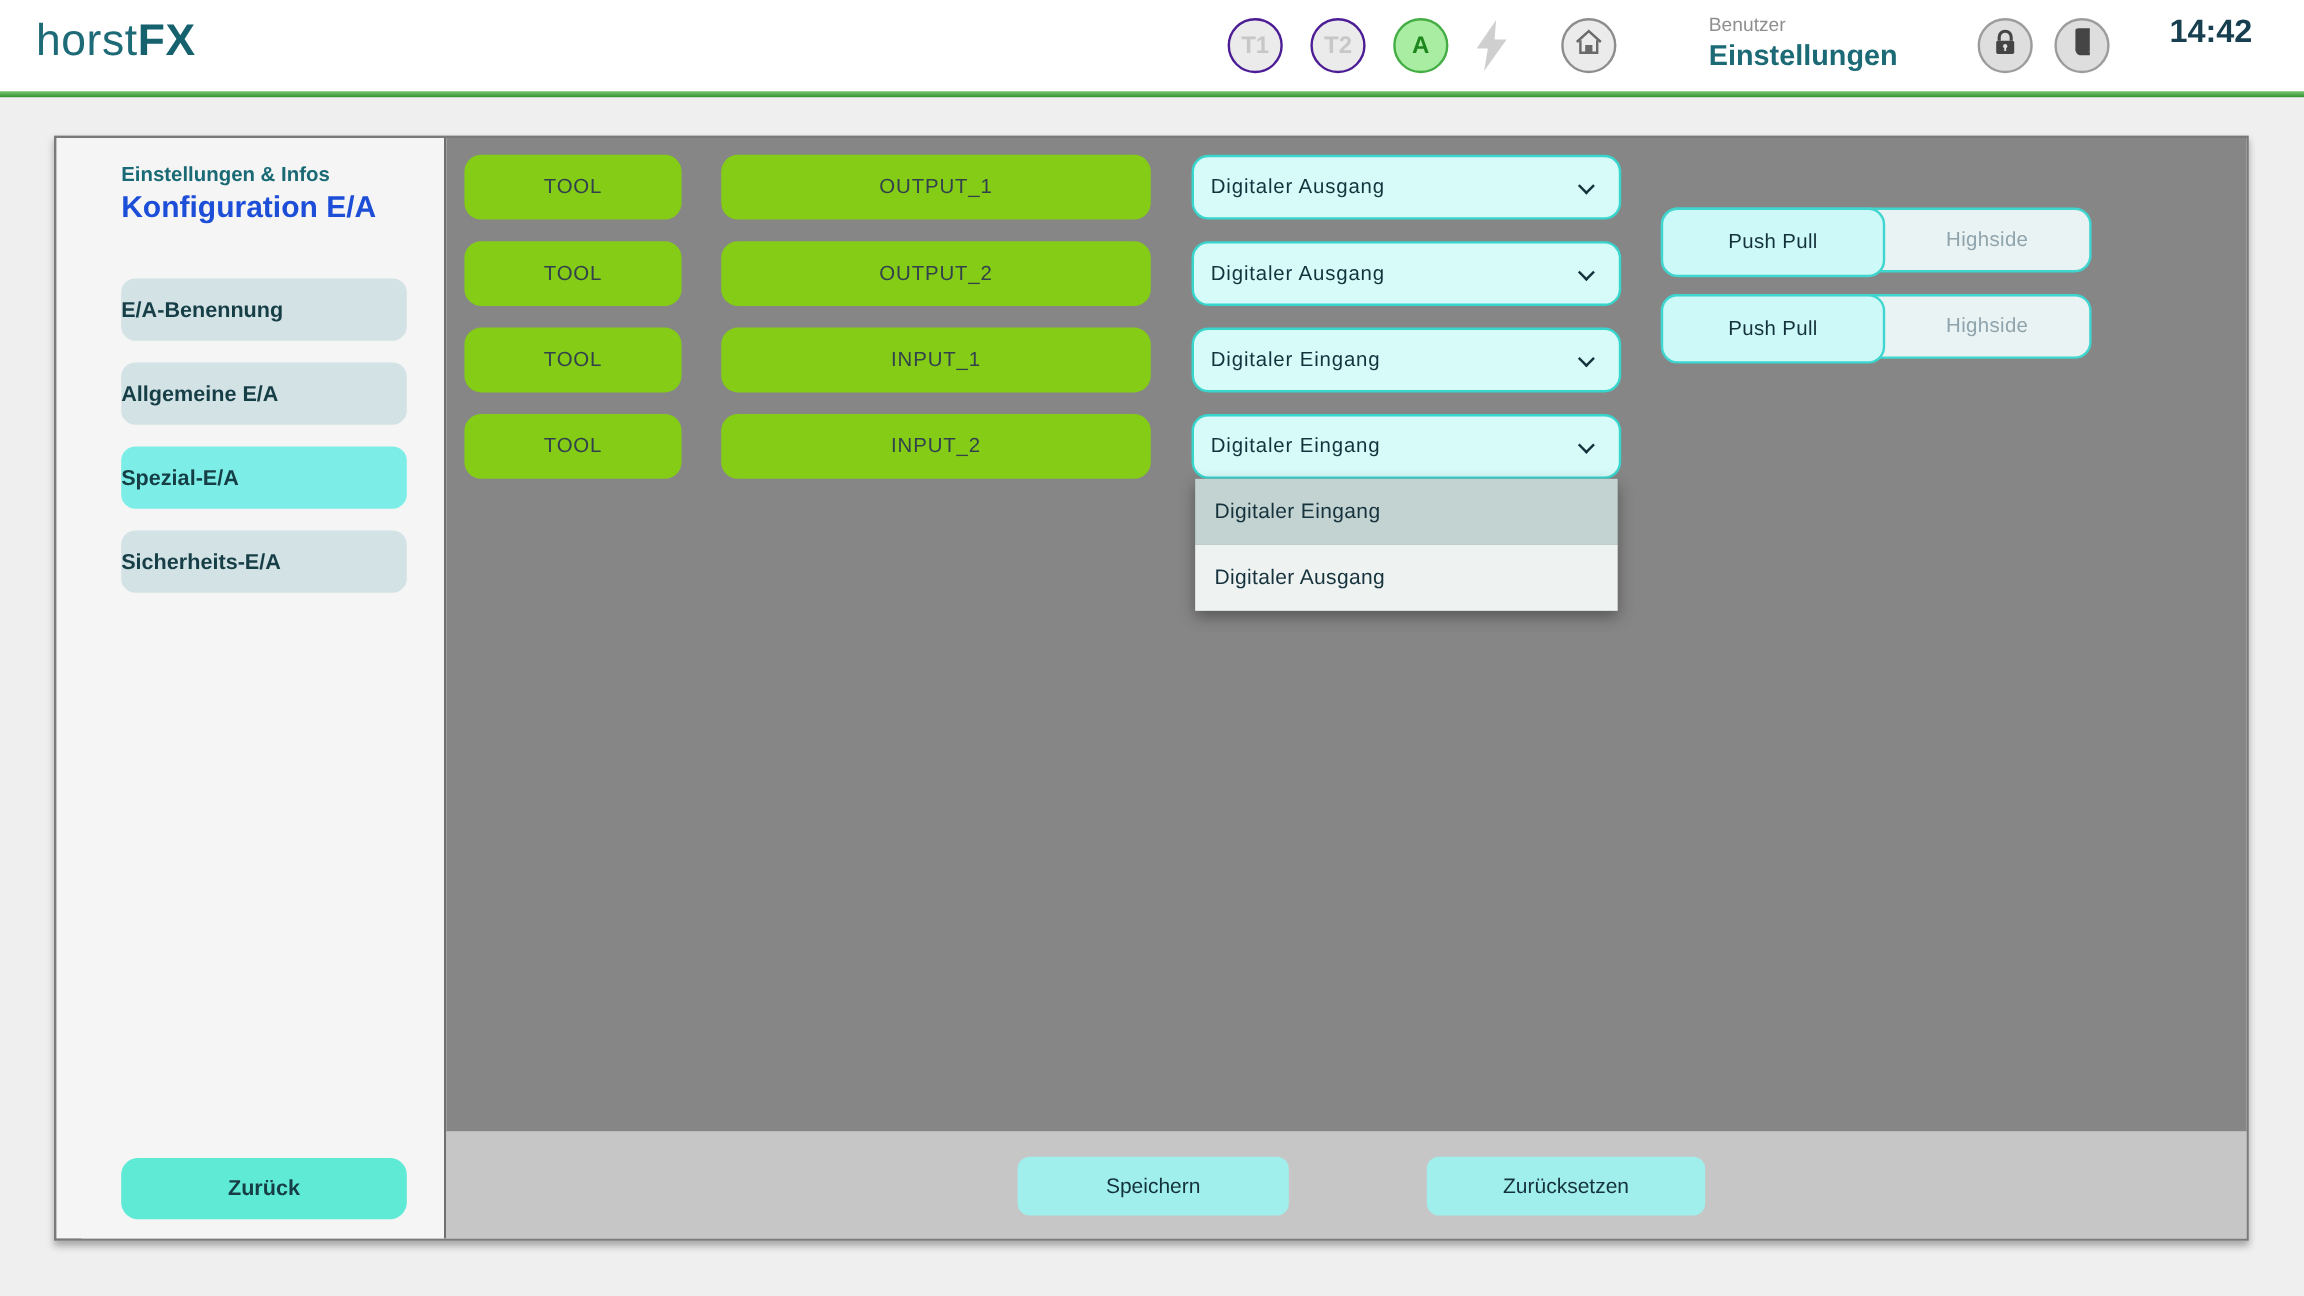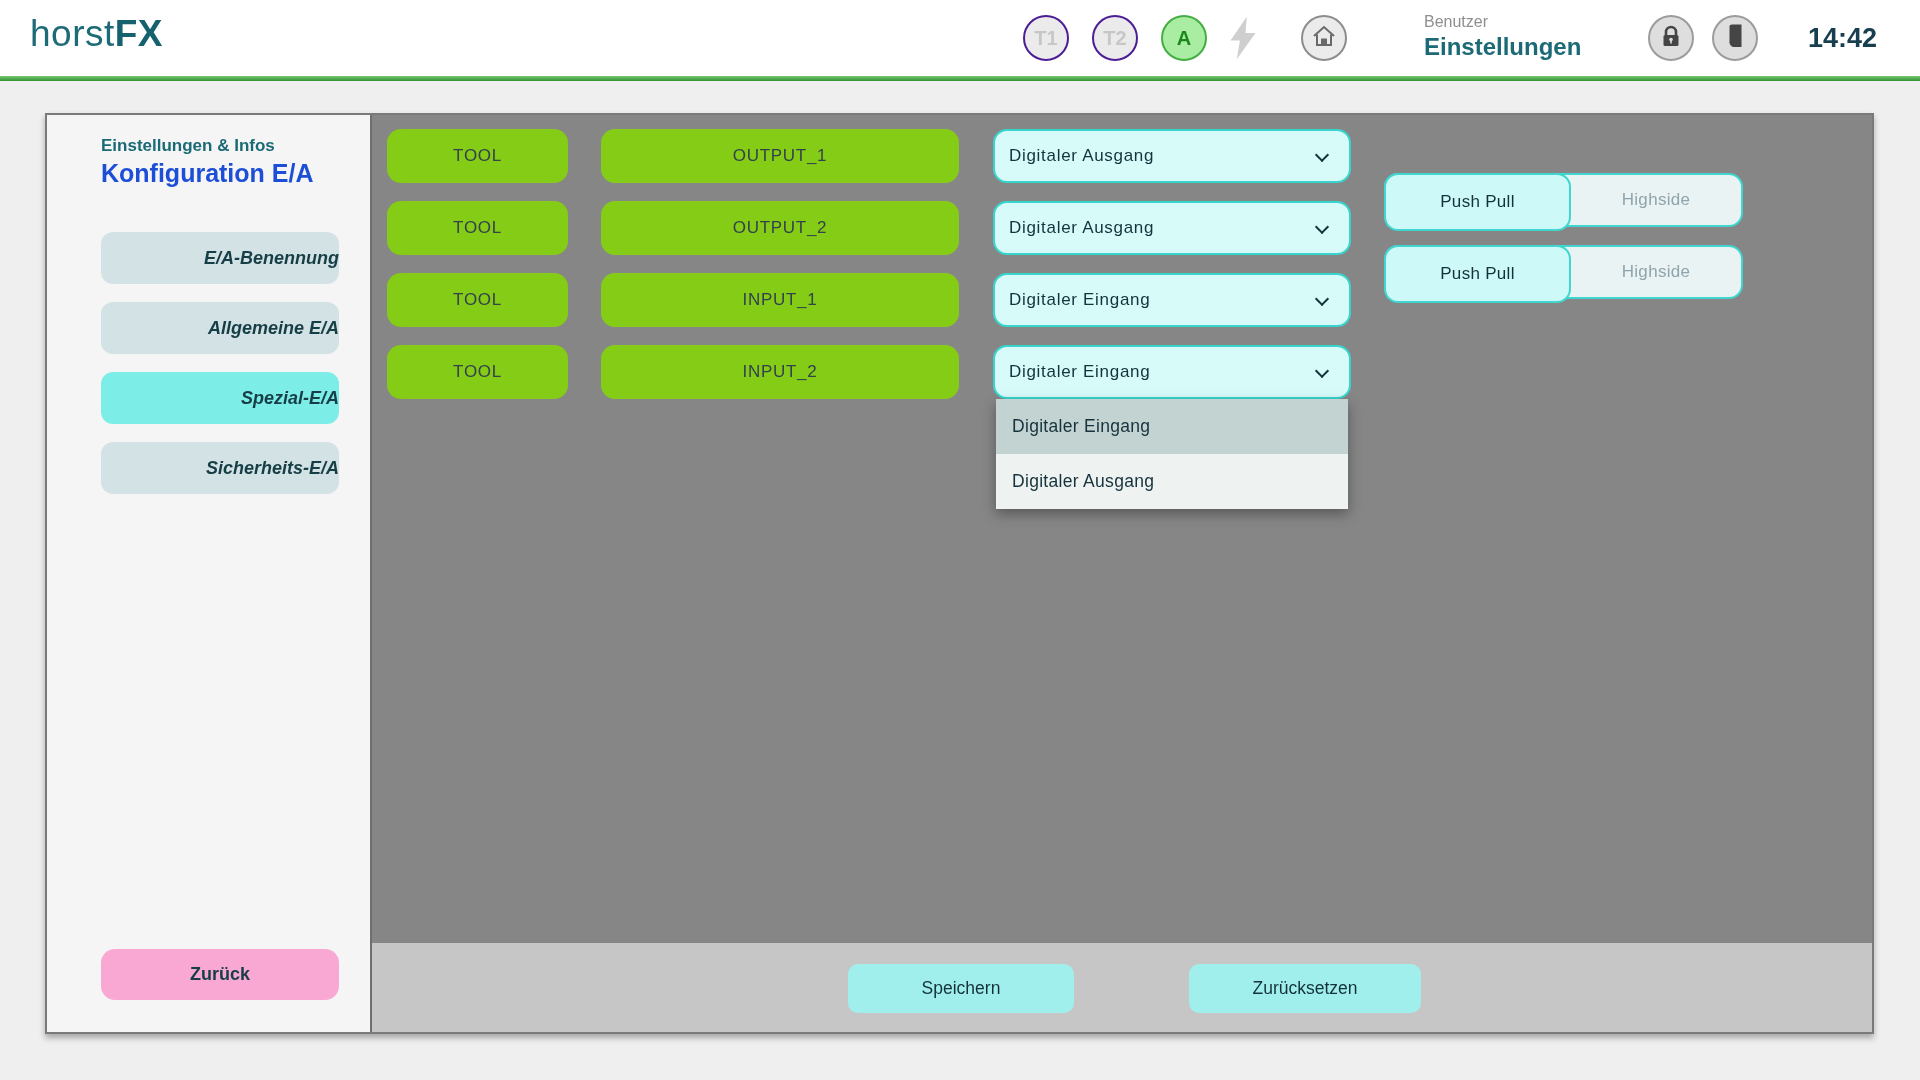--- a/index.html
+++ b/index.html
@@ -27,21 +27,21 @@
   .circ.green { background:#a9eda2; border:2px solid #44ad44; color:#1d871d; }
   .circ.icon-circ { background:#ebebeb; border:2px solid #8d8d8d; }
   .circ.solid { background:#dedede; border:2px solid #9c9c9c; }
   .pos-t1 { left:1023px; } .pos-t2 { left:1092px; } .pos-a { left:1161px; }
   .pos-bolt { position:absolute; left:1228px; top:16px; width:30px; height:44px; }
   .pos-home { left:1301px; } .pos-lock { left:1648px; } .pos-book { left:1712px; }
 
   .user-block { position:absolute; left:1424px; top:12px; }
   .user-block .u-label { font-size:16px; color:#8f8f8f; line-height:20px; }
   .user-block .u-name { font-size:24px; font-weight:700; color:#1b6a76; line-height:30px; }
-  .clock { position:absolute; left:1777px; top:23px; width:100px; text-align:right;
+  .clock { position:absolute; left:1777px; top:11px; width:100px; text-align:right;
            font-size:27px; font-weight:700; color:#173f4f; }
 
   .green-line { position:absolute; top:76px; left:0; width:1920px; height:5px;
                 background:linear-gradient(to bottom,#7cc876,#2e9230); }
 
   
   .container {
     position:absolute; left:45px; top:113px; width:1829px; height:921px;
     border:2px solid #7a7a7a; display:flex; background:#f5f5f5;
     box-shadow:0 4px 6px rgba(0,0,0,.3);
@@ -49,26 +49,26 @@
   }
 
   
   .sidebar { width:304px; background:#f5f5f5; position:relative; border-right:2px solid #6f6f6f; }
   .side-section { position:absolute; left:33px; top:21px; font-size:17px; font-weight:700; color:#1a6a76; }
   .side-title { position:absolute; left:33px; top:44px; font-size:25px; font-weight:700; color:#1d4ed8; }
   .nav { position:absolute; left:33px; top:117px; width:238px; }
   .nav-btn {
     display:block; width:238px; height:52px; margin-bottom:18px;
     background:#d3e2e4; border-radius:12px;
-    font-size:18px; font-weight:600; color:#163e46; text-align:right;font-style:italic;
+    font-size:18px; font-weight:600; color:#163e46; text-align:left;
   }
   .nav-btn.active { background:#7deee7; }
   .back-btn {
-    position:absolute; left:33px; bottom:32px; width:238px; height:51px;
-    background:#f9a8d4; border-radius:14px;
+    position:absolute; left:33px; bottom:16px; width:238px; height:51px;
+    background:#5eead4; border-radius:14px;
     font-size:18px; font-weight:600; color:#163e46;
   }
 
   
   .main { flex:1; display:flex; flex-direction:column; position:relative; }
   .thead { height:37px; background:#c9c9c9; border-bottom:3px solid #4f4f4f; position:relative; }
   .thead .col-label {
     position:absolute; top:0; height:37px; line-height:37px; transform:translateX(-50%);
     font-size:17.5px; font-weight:700; color:#1a5f6e;
   }

